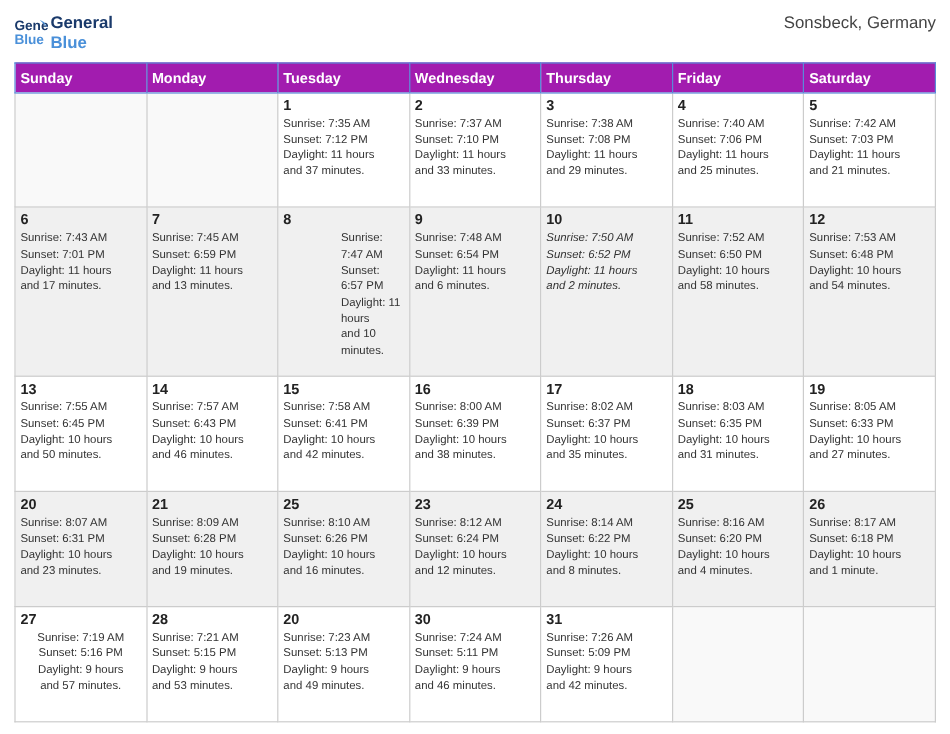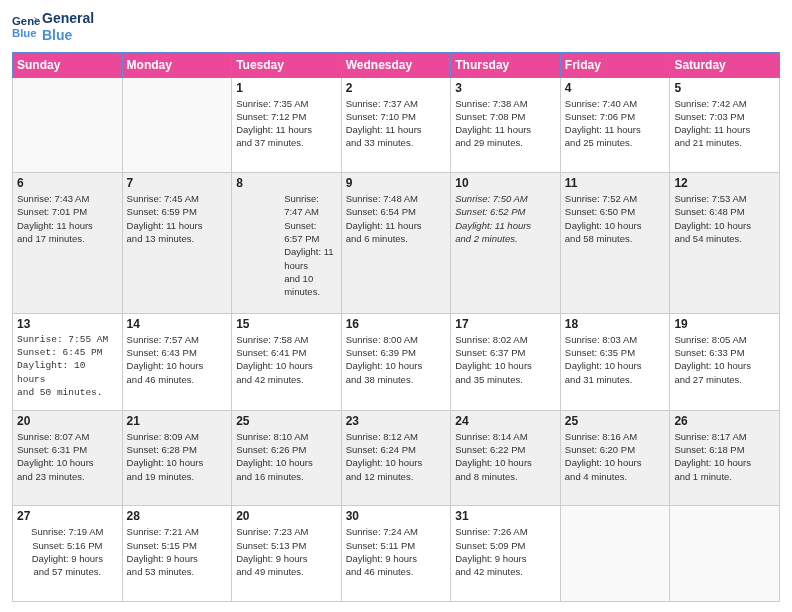--- a/index.html
+++ b/index.html
@@ -47,21 +47,21 @@
       color: #444;
     }
     .calendar {
       flex: 1;
       border: 1px solid #ccc;
       border-collapse: collapse;
       width: 100%;
       table-layout: fixed;
     }
     .calendar th {
-      background: #ec4899;
+      background: #a21caf;
       color: #fff;
       font-size: 12px;
       font-weight: bold;
       padding: 5px 4px;
       border: 1px solid #5a8ad8;
       text-align: left;
     }
     .calendar td {
       border: 1px solid #ccc;
       vertical-align: top;
@@ -99,20 +99,21 @@
         <text x="0" y="14" font-size="13" font-weight="bold" fill="#1a3a6b">General</text>
         <text x="0" y="27" font-size="13" font-weight="bold" fill="#4a90d9">Blue</text>
         <polygon points="24,4 32,12 28,6" fill="#4a90d9"></polygon>
       </svg>
       <div>
         <div style="font-size:14px;font-weight:bold;color:#1a3a6b;line-height:1.2;">General</div>
         <div style="font-size:14px;font-weight:bold;color:#4a90d9;line-height:1.2;">Blue</div>
       </div>
     </div>
     <div class="title-area">
+      <div class="location">Sonsbeck, Germany</div>
     </div>
   </div>
 
   <table class="calendar">
     <thead>
       <tr>
 
       <th>Sunday</th>
           <th>Monday</th>
           <th>Tuesday</th>
@@ -209,21 +210,21 @@
             <span class="day-num">12</span>
             <div class="day-detail" style="white-space: pre-line;">Sunrise: 7:53 AM
 Sunset: 6:48 PM
 Daylight: 10 hours
 and 54 minutes.</div>
           </td>
         </tr>
         <tr>
           <td>
             <span class="day-num">13</span>
-            <div class="day-detail" style="white-space: pre-line; font-family: Liberation Mono, monospace;">Sunrise: 7:55 AM
+            <div class="day-detail" style="white-space: pre-line;">Sunrise: 7:55 AM
 Sunset: 6:45 PM
 Daylight: 10 hours
 and 50 minutes.</div>
           </td>
           <td>
             <span class="day-num">14</span>
             <div class="day-detail" style="white-space: pre-line;">Sunrise: 7:57 AM
 Sunset: 6:43 PM
 Daylight: 10 hours
 and 46 minutes.</div>

